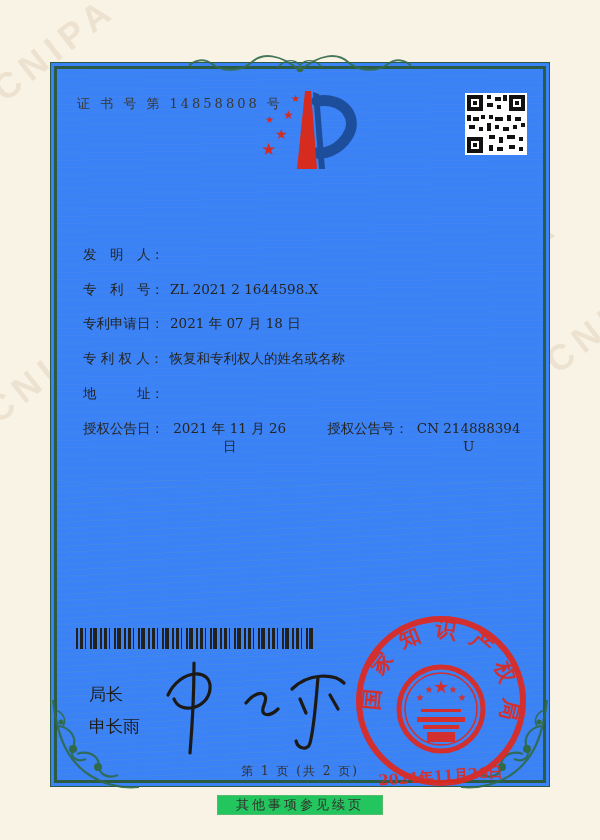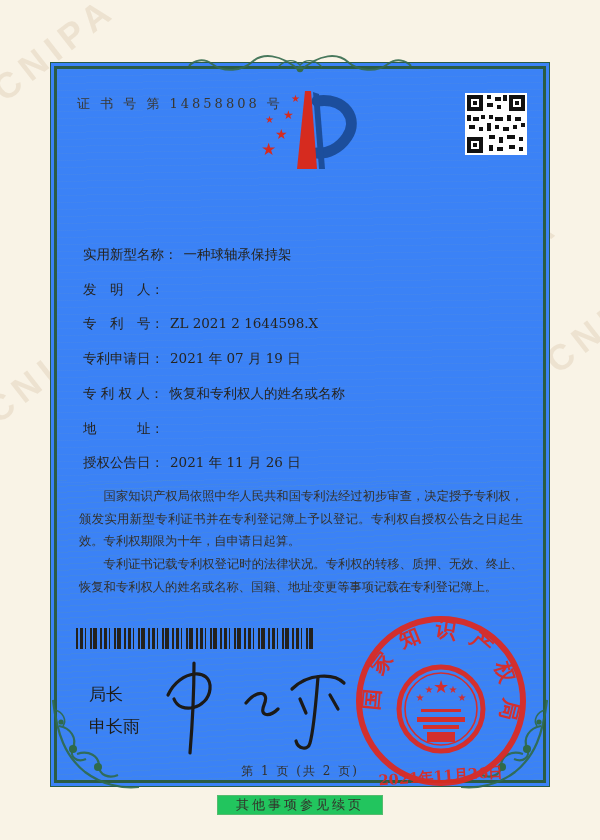--- a/index.html
+++ b/index.html
@@ -186,53 +186,49 @@
     <g fill="#111">
         <rect x="8" y="8" width="4" height="4"></rect>
         <rect x="50" y="8" width="4" height="4"></rect>
         <rect x="8" y="50" width="4" height="4"></rect>
       </g>
   </svg>
 
 
   <div class="fields">
     <div class="field-row">
-      <span class="field-label">实用新型名称：</span>
-      <span class="field-value">一种球轴承保持架</span>
-    </div>
-    <div class="field-row">
       <span class="field-label">发　明　人：</span>
     </div>
     <div class="field-row">
       <span class="field-label">专　利　号：</span>
       <span class="field-value">ZL 2021 2 1644598.X</span>
     </div>
     <div class="field-row">
       <span class="field-label">专利申请日：</span>
-      <span class="field-value">2021 年 07 月 19 日</span>
+      <span class="field-value">2021 年 07 月 18 日</span>
     </div>
     <div class="field-row">
       <span class="field-label">专 利 权 人：</span>
       <span class="field-value">恢复和专利权人的姓名或名称</span>
     </div>
     <div class="field-row">
       <span class="field-label">地　　　址：</span>
     </div>
     <div class="field-row double">
       <span class="pair">
         <span class="field-label">授权公告日：</span>
         <span class="field-value">2021 年 11 月 26 日</span>
       </span>
+      <span class="pair">
+        <span class="field-label">授权公告号：</span>
+        <span class="field-value">CN 214888394 U</span>
+      </span>
     </div>
   </div>
 
-  <div class="paragraphs">
-    <p>国家知识产权局依照中华人民共和国专利法经过初步审查，决定授予专利权，颁发实用新型专利证书并在专利登记簿上予以登记。专利权自授权公告之日起生效。专利权期限为十年，自申请日起算。</p>
-    <p>专利证书记载专利权登记时的法律状况。专利权的转移、质押、无效、终止、恢复和专利权人的姓名或名称、国籍、地址变更等事项记载在专利登记簿上。</p>
-  </div>
 
   <div class="barcode"></div>
 
   <div class="sig-titles">
     <div class="t1">局长</div>
     <div>申长雨</div>
   </div>
 
   <svg class="signature-svg" width="210" height="105" viewBox="0 0 210 105">
     <g stroke="#1c1a17" stroke-width="3.2" fill="none" stroke-linecap="round">

